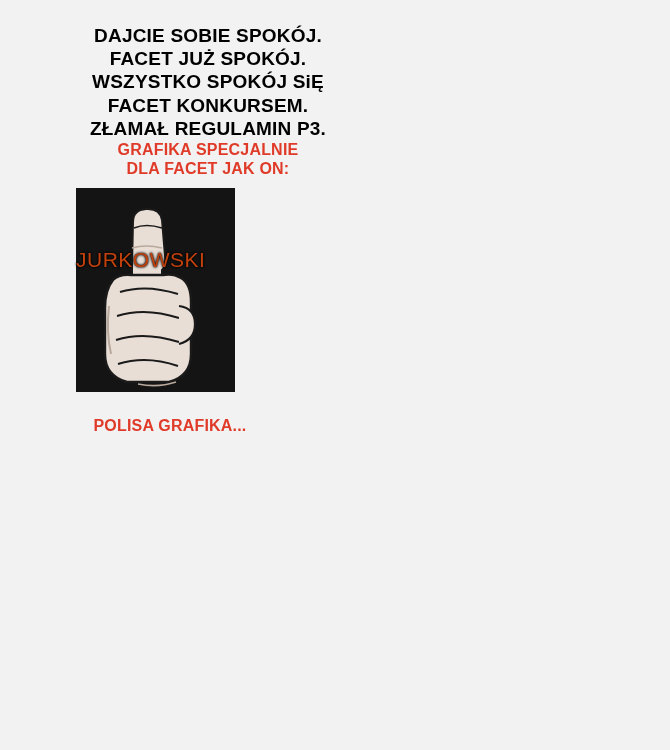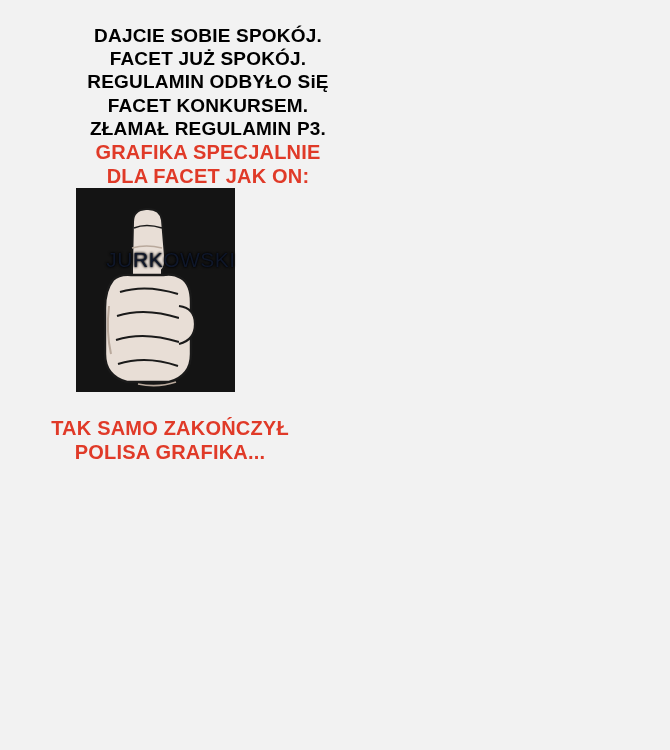--- a/index.html
+++ b/index.html
@@ -24,21 +24,21 @@
     font-weight: bold;
     line-height: 1.22;
   }
   .black-text {
     color: #000000;
     font-size: 19px;
     letter-spacing: 0.2px;
   }
   .red-text {
     color: #e03a28;
-    font-size: 20px;
+    font-size: 16px;
     letter-spacing: 0.2px;
   }
   .top-text {
     position: absolute;
     top: 24px;
     left: 0;
     width: 352px;
     margin-left: 32px;
   }
   .top-text .line {
@@ -56,22 +56,22 @@
   .hand-svg {
     display: block;
     width: 159px;
     height: 204px;
   }
   .hand-label {
     position: absolute;
     top: 248px;
     left: 76px;
     width: 190px;
-    text-align: center;
-    color: #0f172a;
+    text-align: left;
+    color: #c2410c;
     font-family: "Liberation Sans", sans-serif;
     font-size: 21px;
     font-weight: normal;
     letter-spacing: 0.5px;
     text-shadow: 0 0 2px #000, 0 0 3px #000;
     pointer-events: none;
   }
   .bottom-text {
     position: absolute;
     top: 416px;
@@ -84,21 +84,21 @@
   }
 </style>
 </head>
 <body>
 
 <div class="page">
 
   <div class="top-text text-block">
     <span class="line black-text">DAJCIE SOBIE SPOKÓJ.</span>
     <span class="line black-text">FACET JUŻ SPOKÓJ.</span>
-    <span class="line black-text">REGULAMIN ODBYŁO SiĘ</span>
+    <span class="line black-text">WSZYSTKO SPOKÓJ SiĘ</span>
     <span class="line black-text">FACET KONKURSEM.</span>
     <span class="line black-text">ZŁAMAŁ REGULAMIN P3.</span>
     <span class="line red-text">GRAFIKA SPECJALNIE</span>
     <span class="line red-text">DLA FACET JAK ON:</span>
   </div>
 
   <div class="image-wrap">
     <svg class="hand-svg" viewBox="0 0 159 204" xmlns="http://www.w3.org/2000/svg">
       <rect x="0" y="0" width="159" height="204" fill="#141414"></rect>
 
@@ -116,17 +116,16 @@
       <path d="M103 118 q16 2 16 18 q0 16 -16 20" fill="#e8ded6" stroke="#1a1a1a" stroke-width="2.2"></path>
 
       <path d="M33 118 q-3 26 2 48" fill="none" stroke="#b9a99c" stroke-width="2"></path>
       <path d="M62 196 q20 4 38 -2" fill="none" stroke="#b9a99c" stroke-width="1.6"></path>
     </svg>
   </div>
 
   <div class="hand-label">JURKOWSKI</div>
 
   <div class="bottom-text text-block">
-    <span class="line red-text">TAK SAMO ZAKOŃCZYŁ</span>
     <span class="line red-text">POLISA GRAFIKA...</span>
   </div>
 
 </div>
 
 </body></html>

